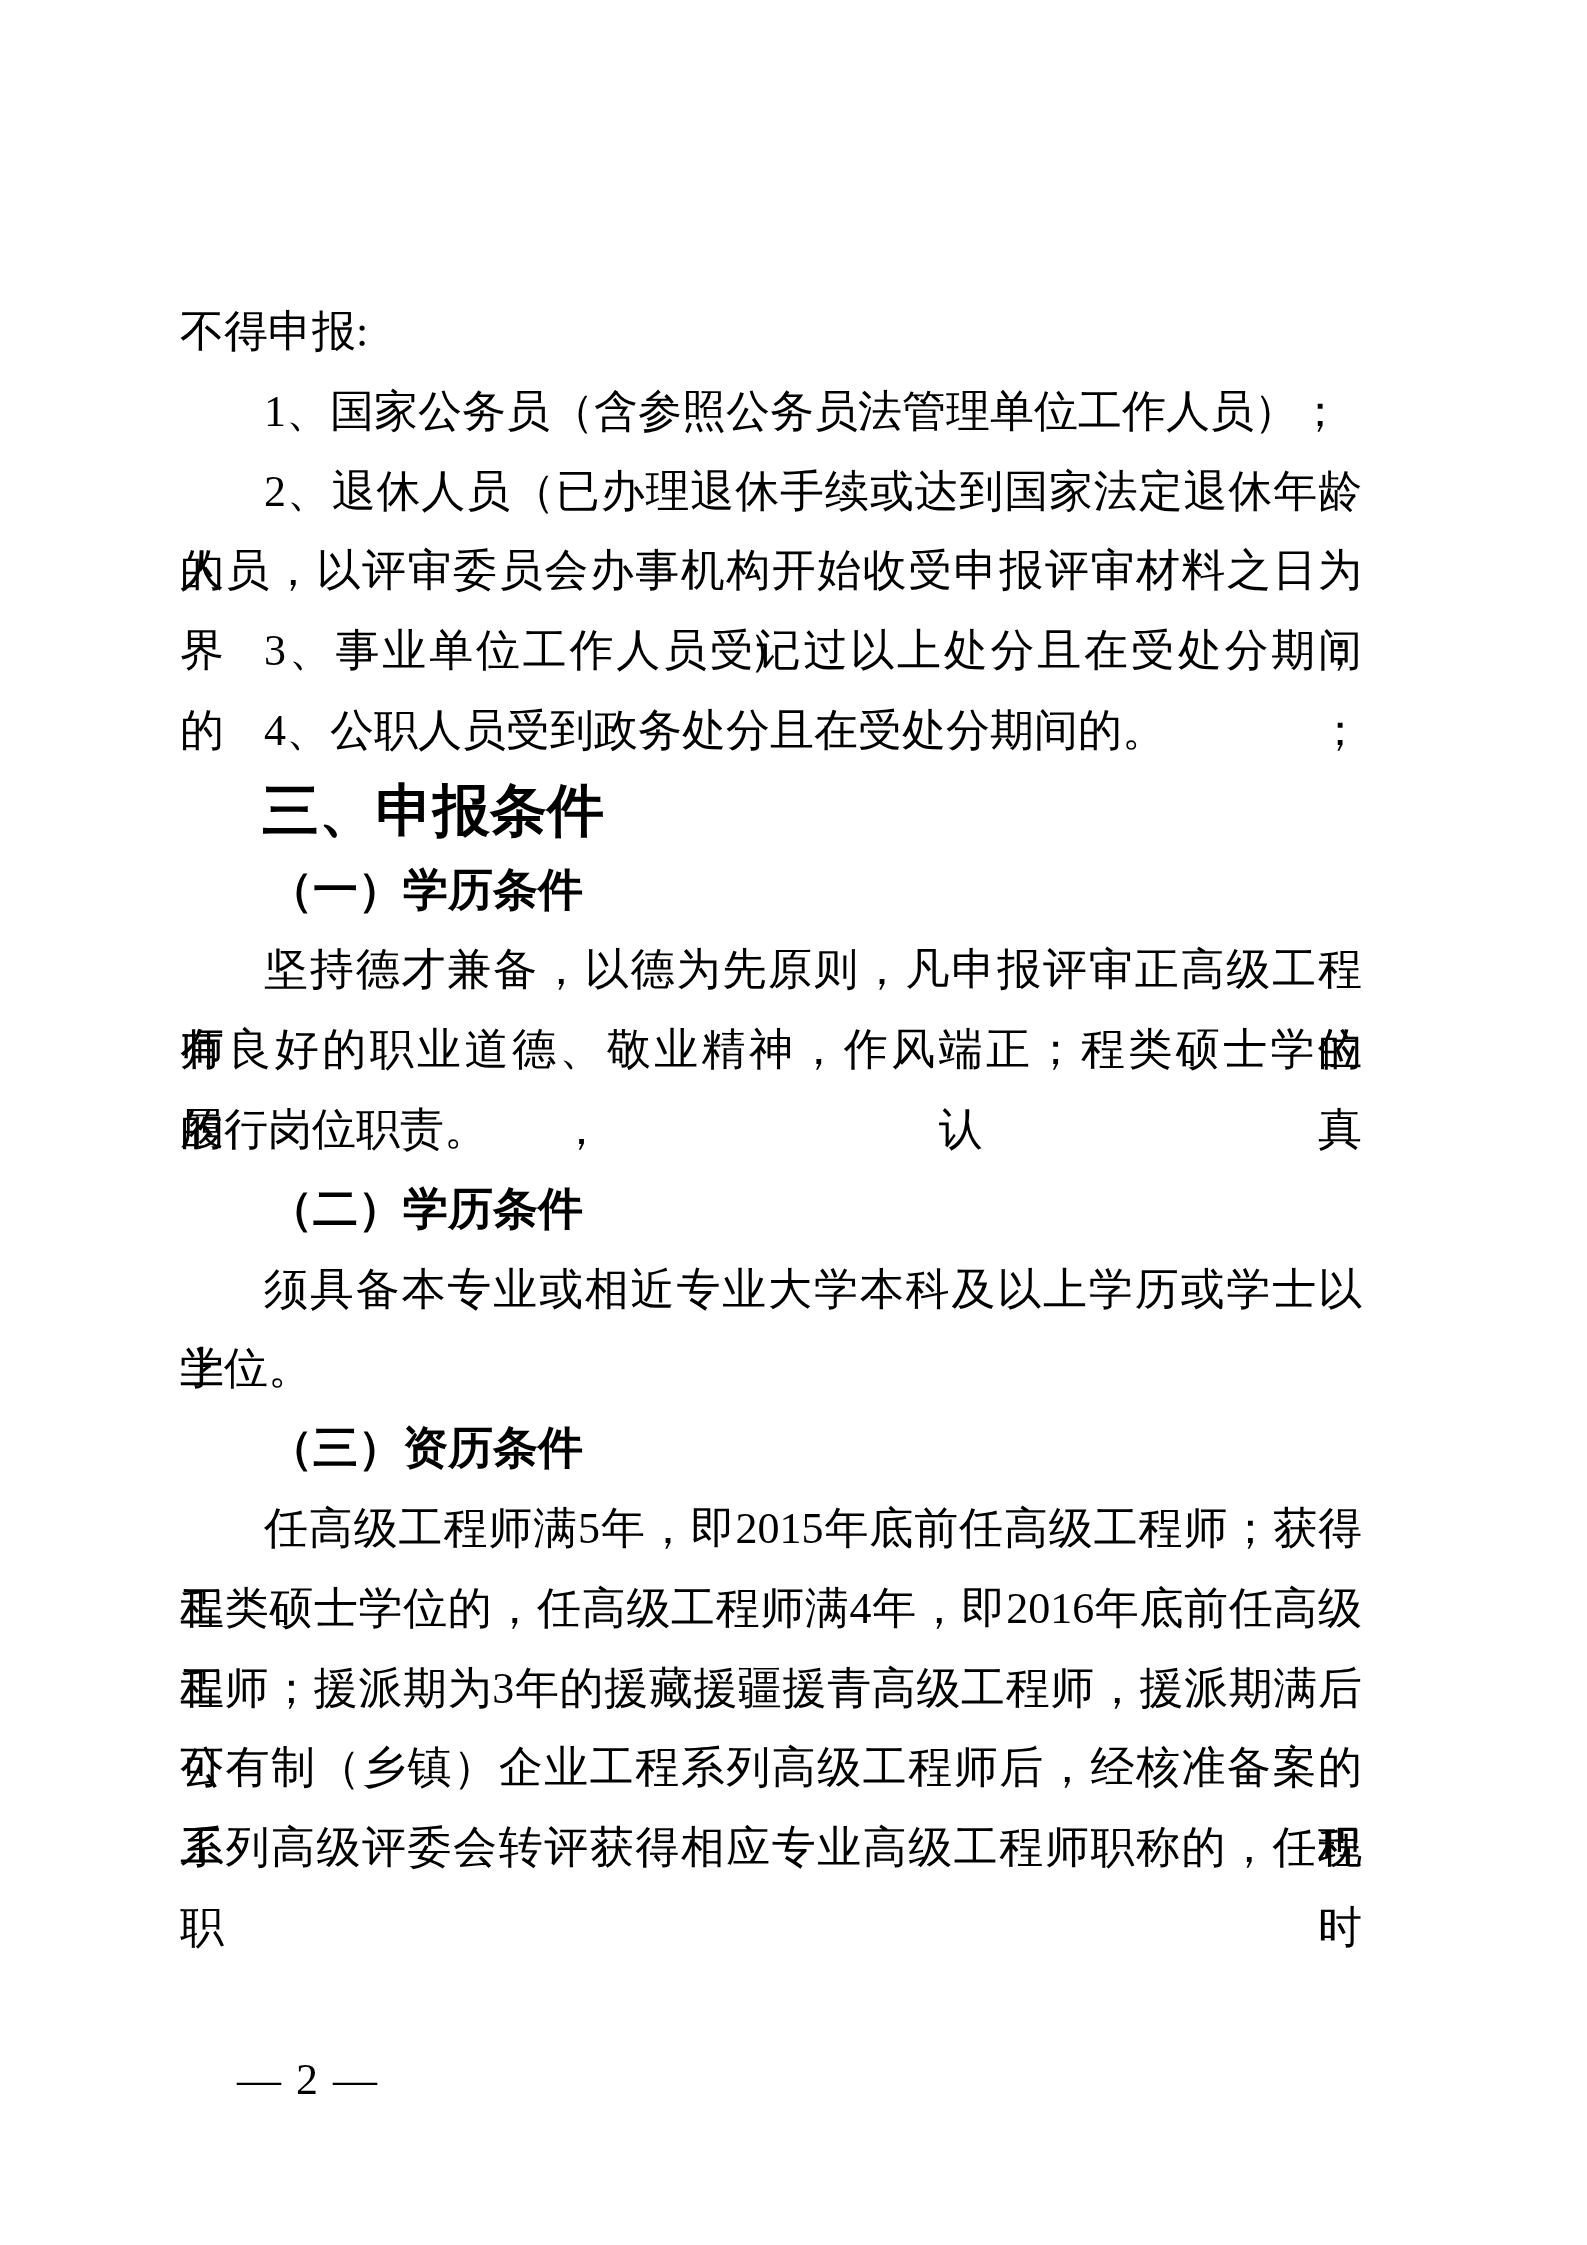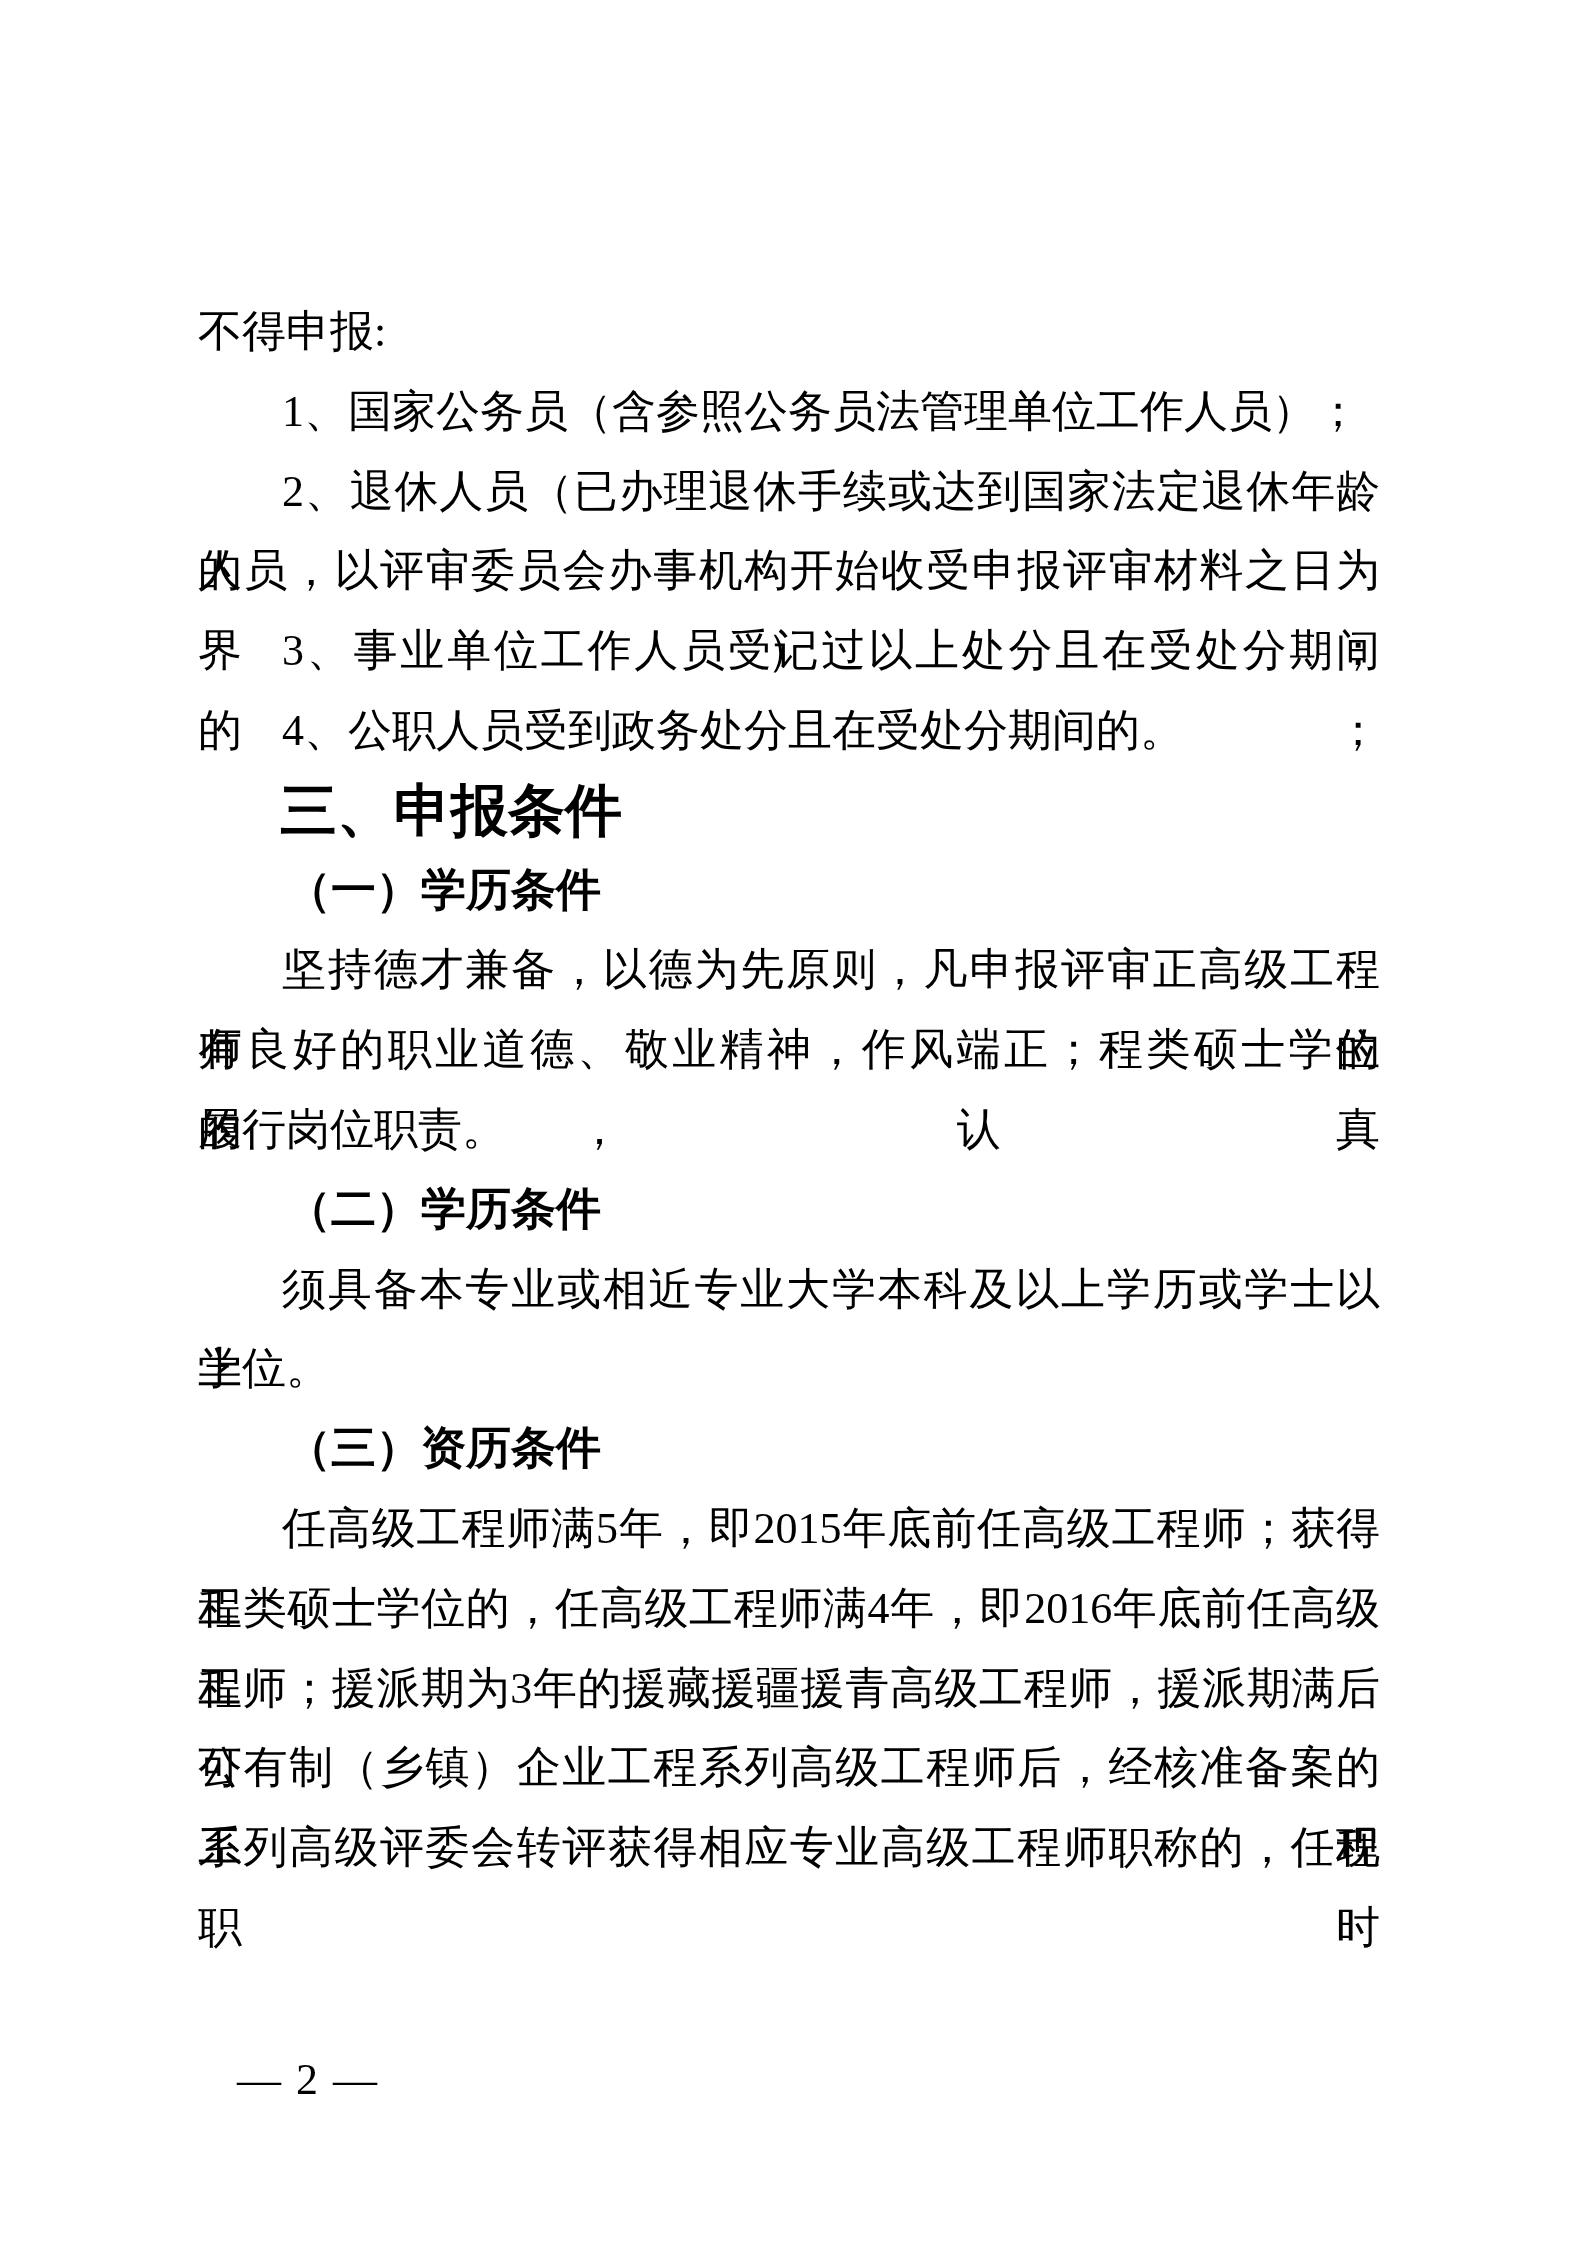--- a/index.html
+++ b/index.html
@@ -11,21 +11,21 @@
     position: relative;
     width: 1587px;
     height: 2245px;
     background: #ffffff;
     color: #000000;
     overflow: hidden;
     font-family: "Liberation Serif", "DejaVu Serif", serif;
   }
   .content {
     position: absolute;
-    left: 198px;
+    left: 180px;
     top: 292px;
     width: 1182px;
   }
   .line {
     height: 79.8px;
     line-height: 79.8px;
     font-size: 44px;
     letter-spacing: 0px;
     white-space: nowrap;
     color: #000000;

